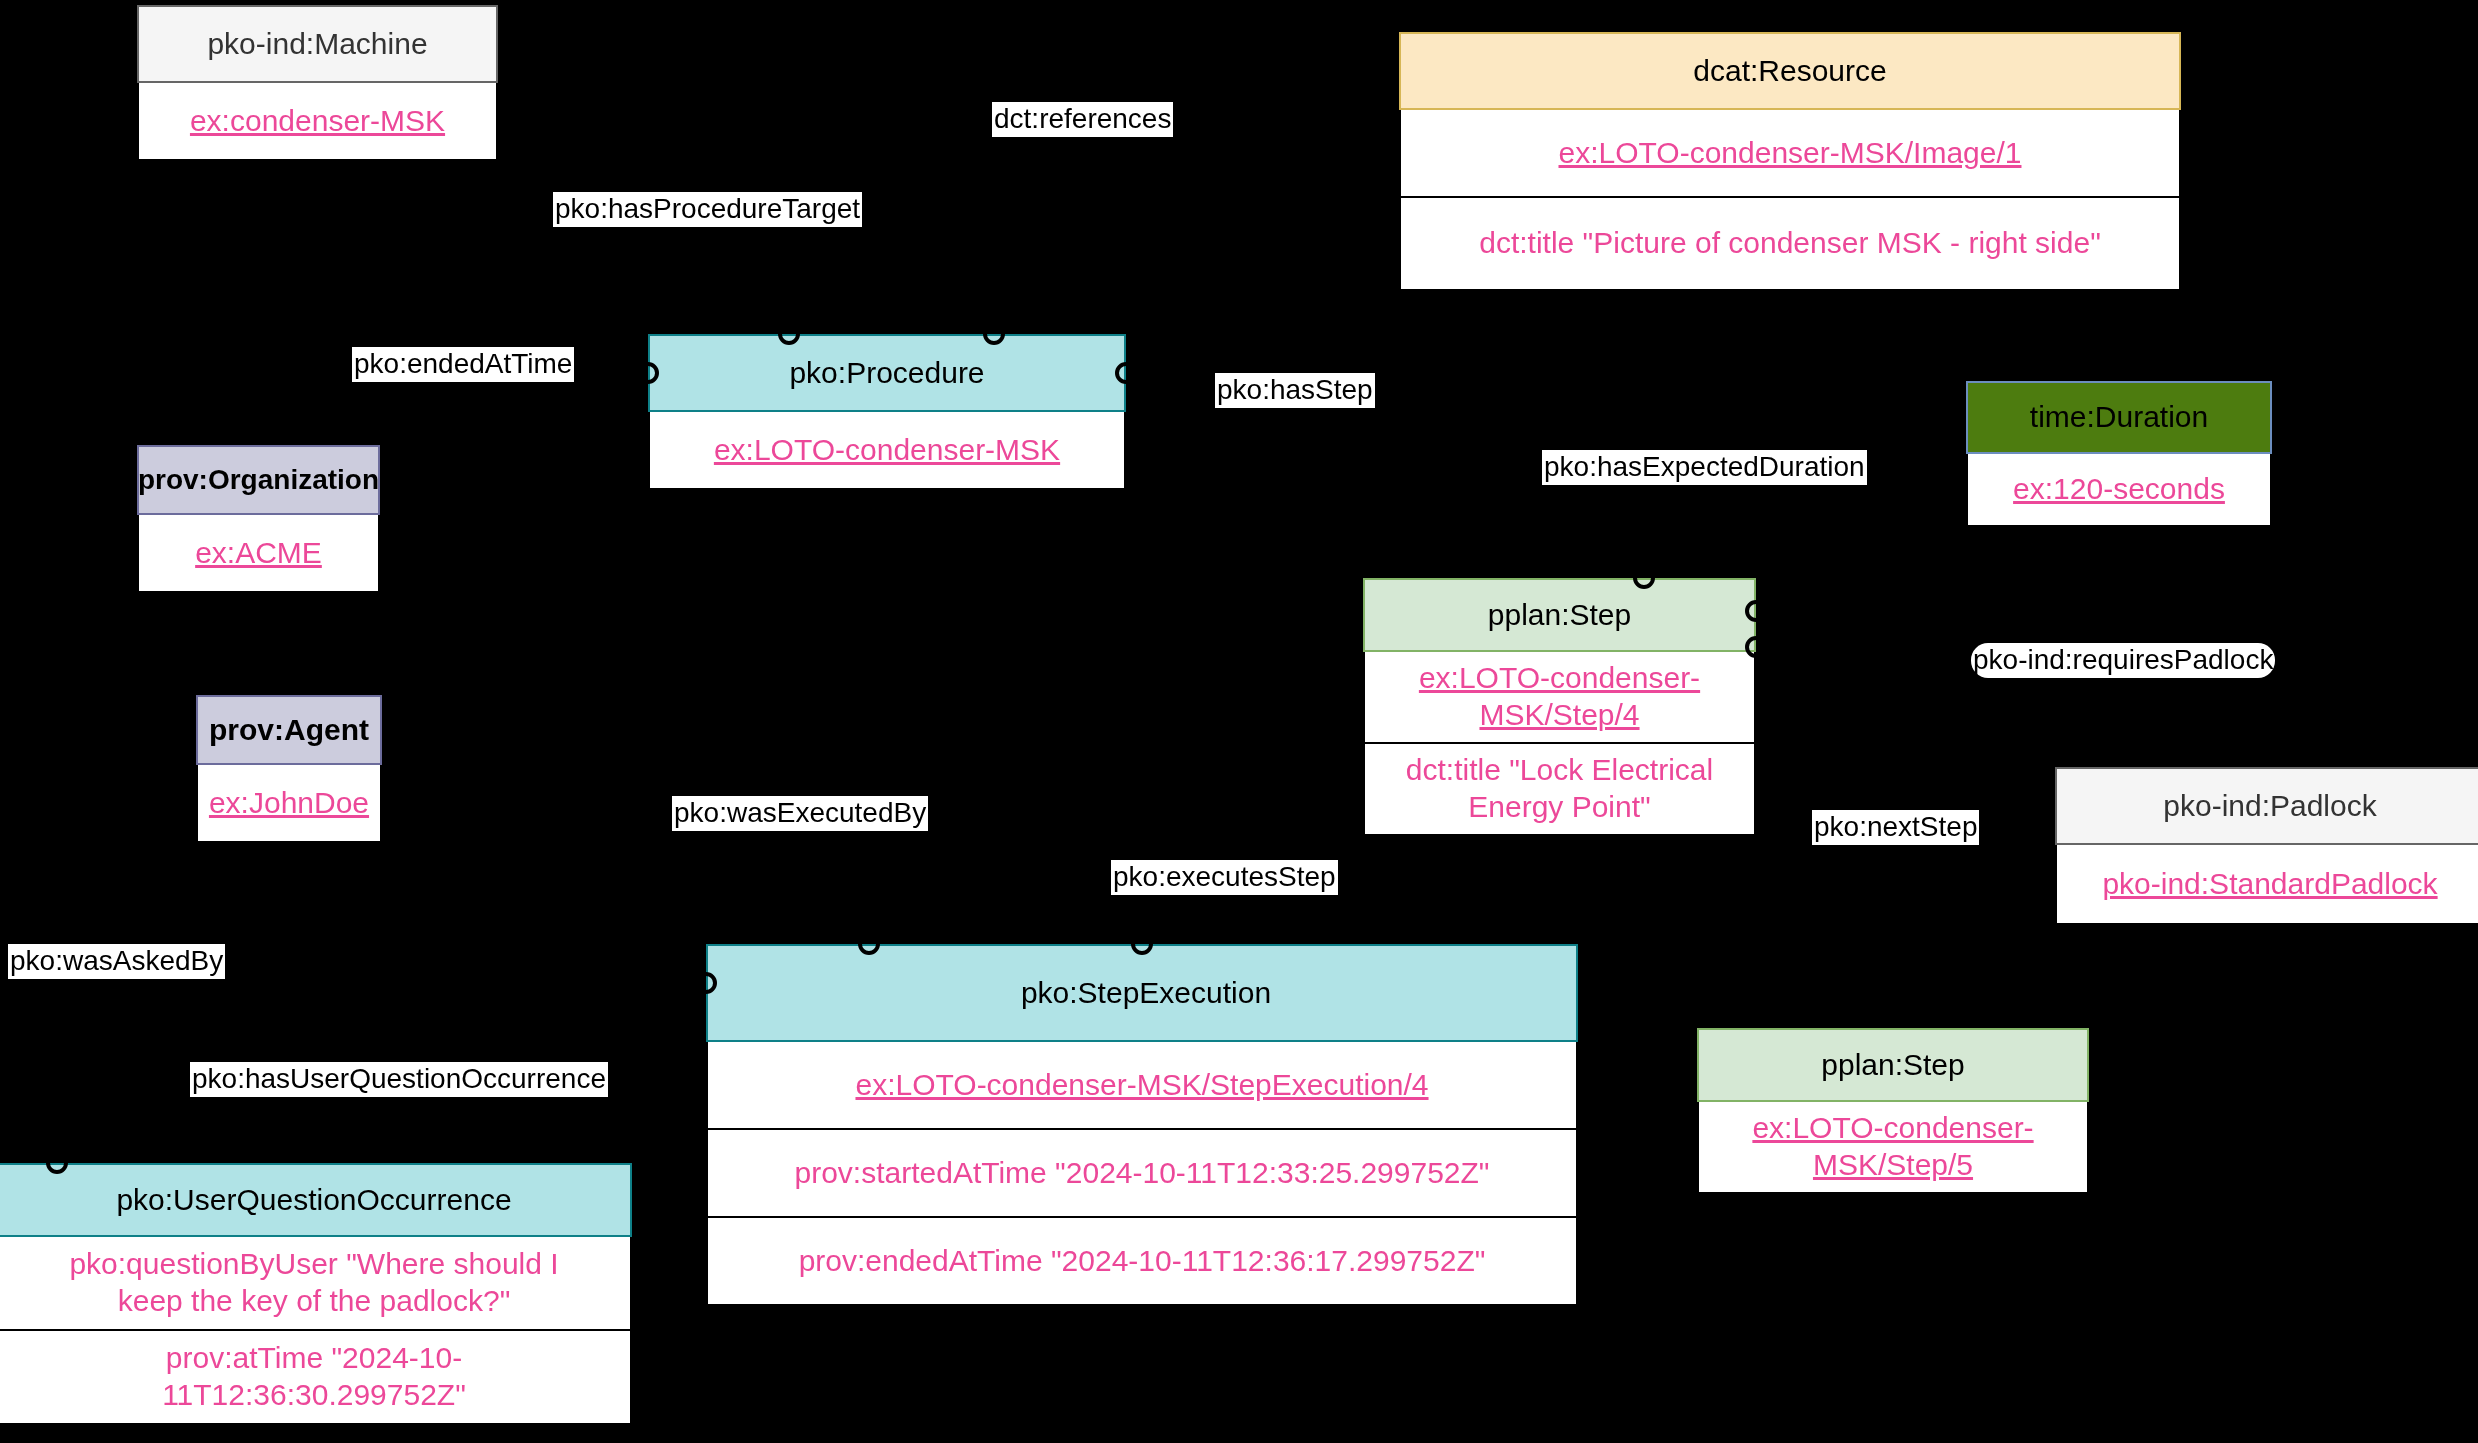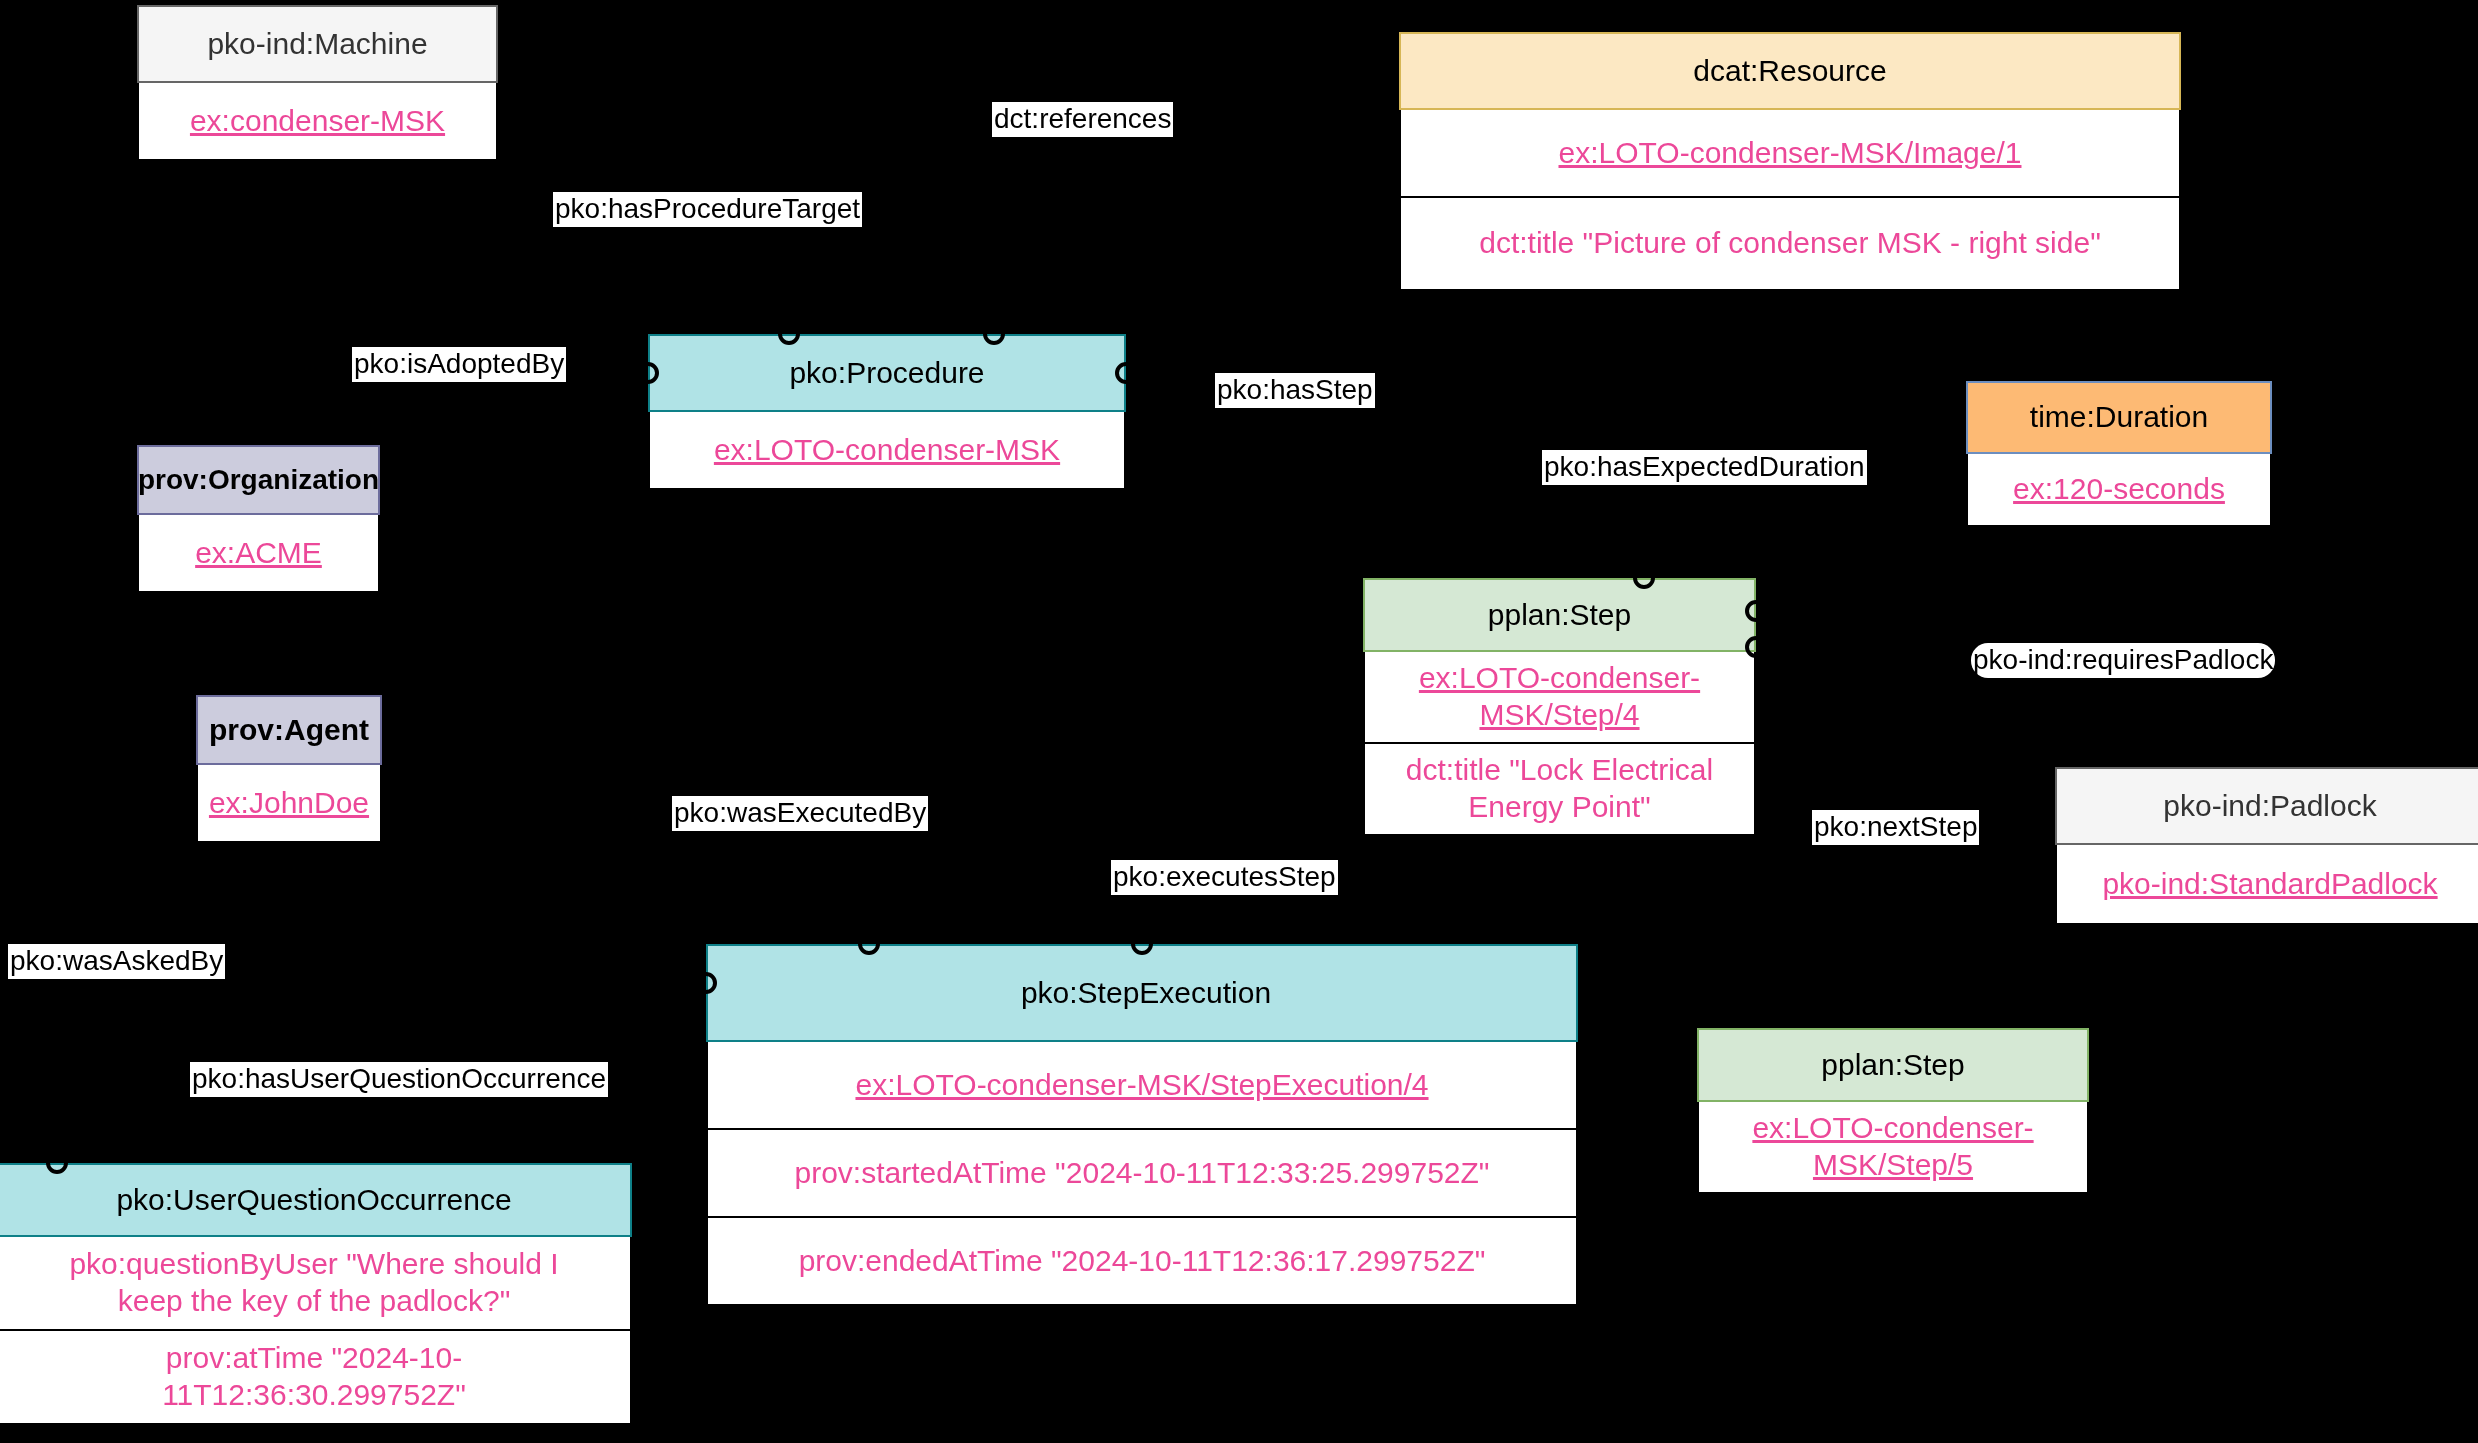--- a/index.html
+++ b/index.html
@@ -50,21 +50,21 @@
     padding: 6px 8px;
   }
   .node-row.iri span { text-decoration: underline; }
 
   
   .hdr-gray   { background:#f5f5f5; border:2px solid #666666; color:#333333; }
   .hdr-cream  { background:#fce8c3; border:2px solid #d6b656; }
   .hdr-teal   { background:#b0e3e6; border:2px solid #0e8088; }
   .hdr-purple { background:#ccccdd; border:2px solid #6c6c9c;font-weight:bold; }
   .hdr-green  { background:#d5e8d4; border:2px solid #82b366; }
-  .hdr-blue   { background:#fdba74; border:2px solid #6c8ebf; }
+  .hdr-blue   { background:#4d7c0f; border:2px solid #6c8ebf; }
 
   
   .edge-label {
     position: absolute;
     background: #ffffff;
     color: #000000;
     font-size: 28px;
     line-height: 1.1;
     padding: 2px 2px;
     white-space: nowrap;
@@ -193,21 +193,21 @@
       <span>prov:atTime "2024-10-</span>
       <span>11T12:36:30.299752Z"</span>
     </div>
     <span class="conn" style="left:50px; top:-11px;"></span>
   </div>
 
   <div class="edge-label" style="left:992px; top:102px;">dct:references</div>
 
   <div class="edge-label" style="left:553px; top:192px;">pko:hasProcedureTarget</div>
 
-  <div class="edge-label" style="left:352px; top:347px;">pko:isAdoptedBy</div>
+  <div class="edge-label" style="left:352px; top:347px;">pko:endedAtTime</div>
 
   <div class="edge-label" style="left:1215px; top:373px;">pko:hasStep</div>
 
   <div class="edge-label" style="left:1542px; top:450px;">pko:hasExpectedDuration</div>
 
   <div class="edge-label" style="left:1971px; top:643px;border-radius:17px;">pko-ind:requiresPadlock</div>
 
   <div class="edge-label" style="left:672px; top:796px;">pko:wasExecutedBy</div>
 
   <div class="edge-label" style="left:1812px; top:810px;">pko:nextStep</div>

